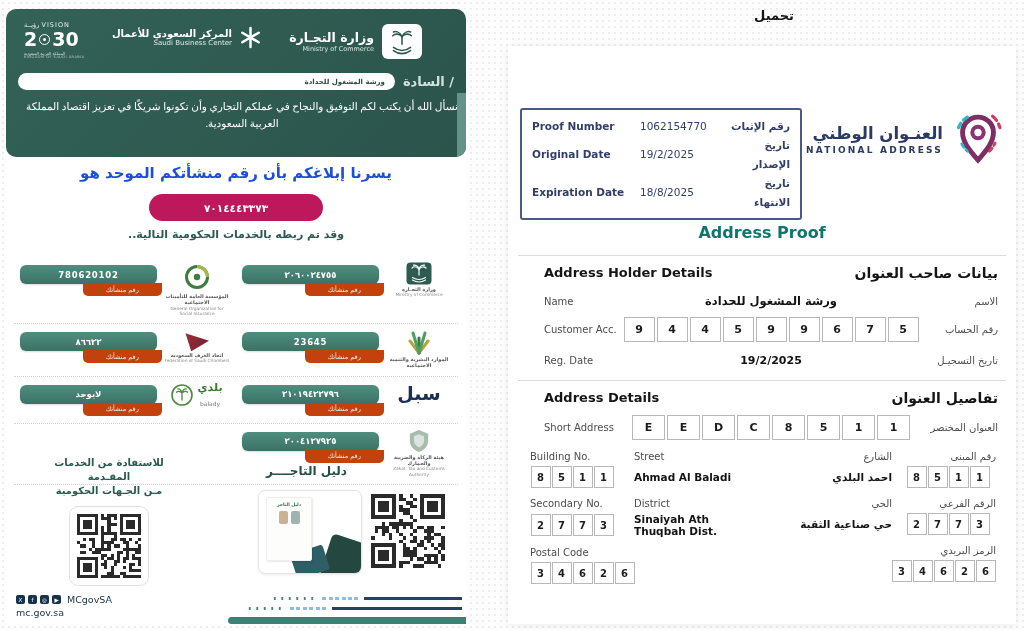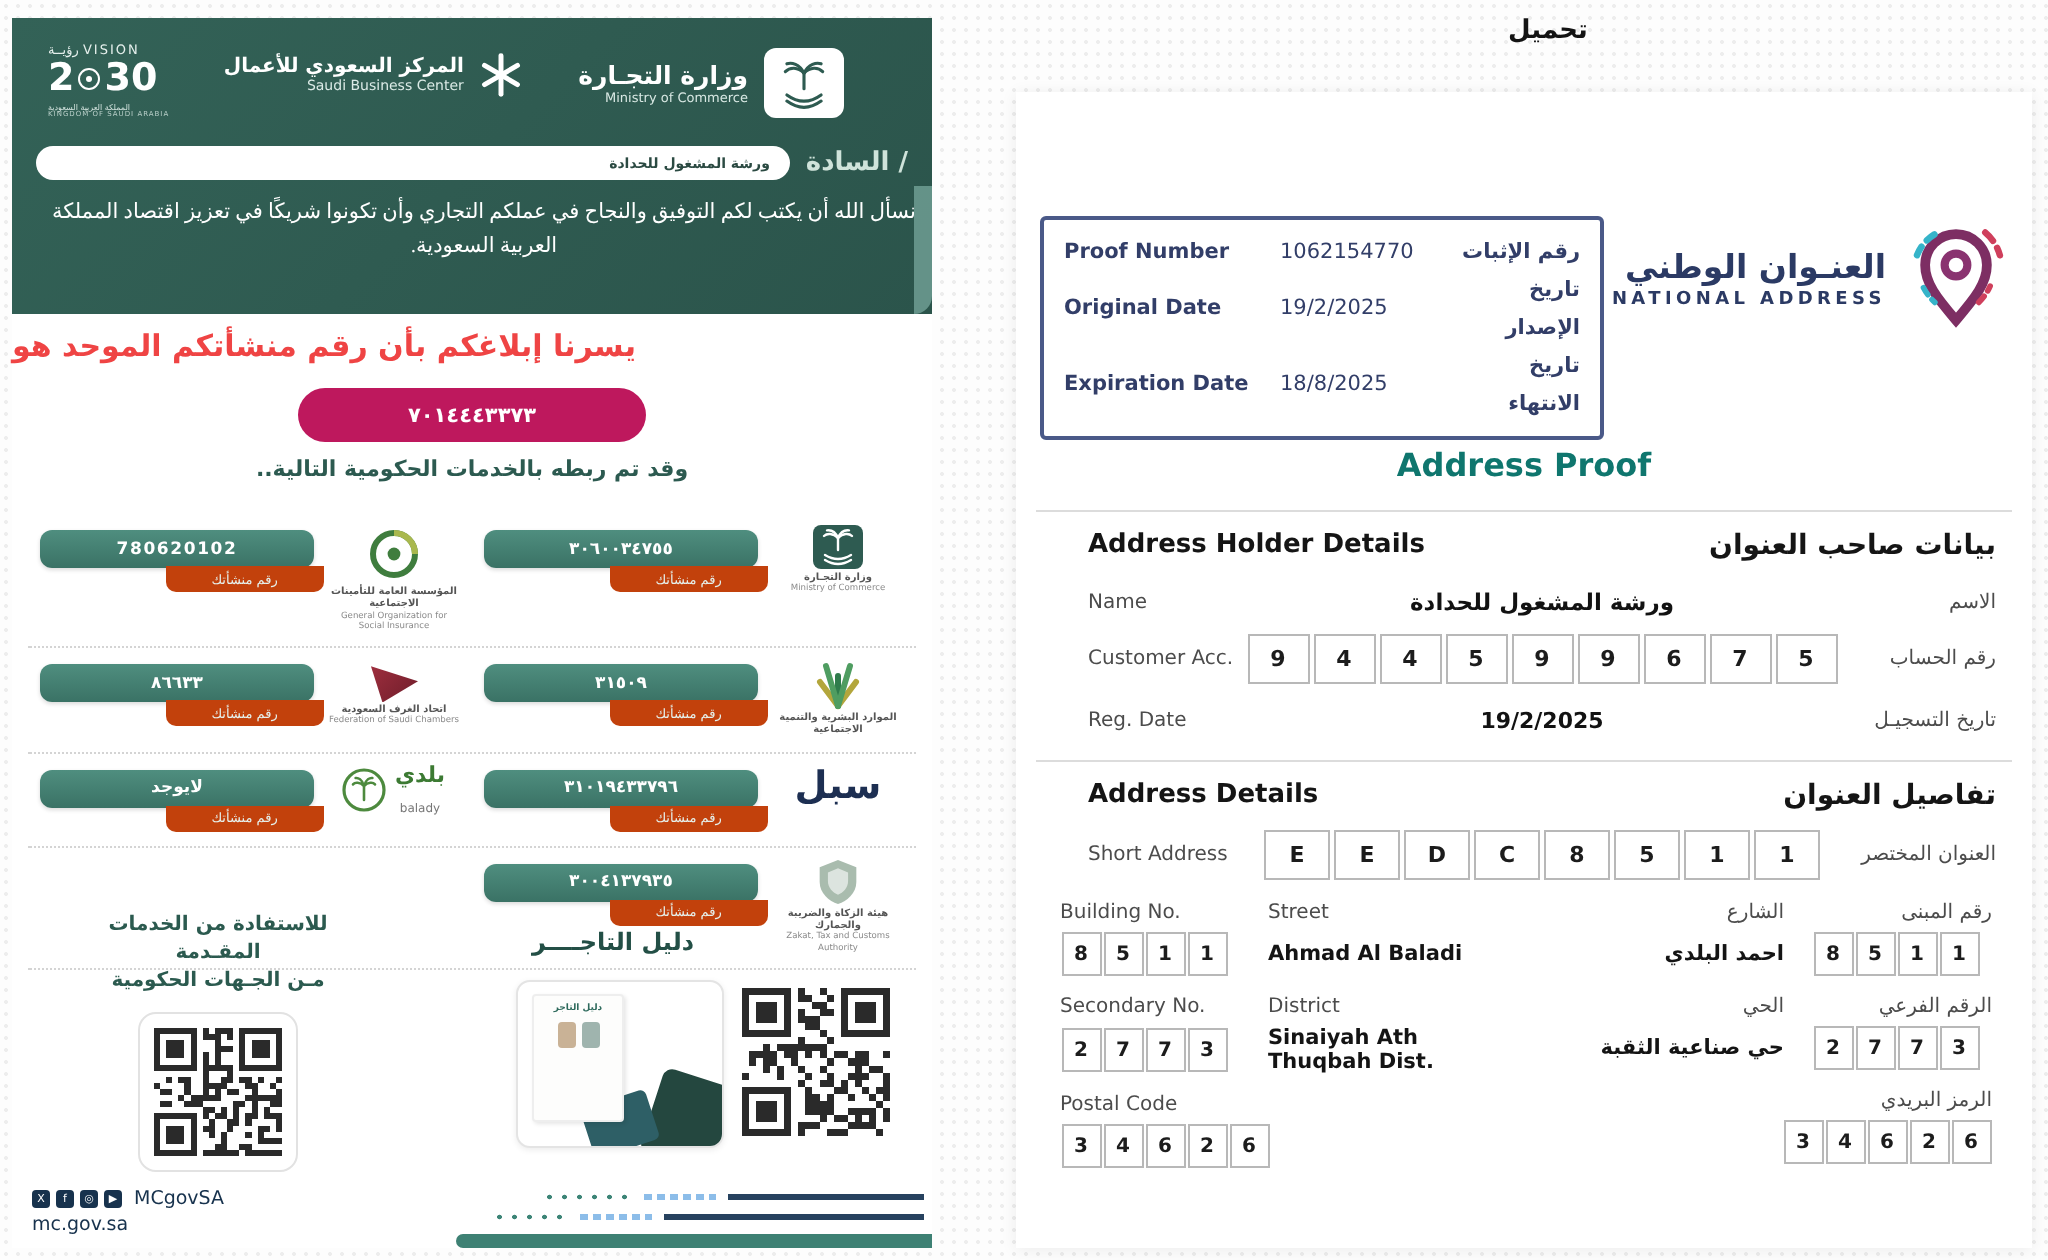--- a/index.html
+++ b/index.html
@@ -5,21 +5,21 @@
   * { margin:0; padding:0; box-sizing:border-box; }
   body { font-family:"DejaVu Sans","Liberation Sans",sans-serif; background:#fff; }
   .canvas { position:relative; width:1024px; height:630px; overflow:hidden;
     background-color:#fdfdfd;
     background-image:radial-gradient(circle,#ededed 0.9px,transparent 1.1px);
     background-size:6px 6px; }
 
   
   .moc-doc { position:absolute; left:6px; top:9px; width:460px; height:615px; background:#fff; }
   .moc-header { position:absolute; left:0; top:0; width:100%; height:148px;
-    background:linear-gradient(135deg,#336257,#2b544b); border-radius:0; overflow:hidden; }
+    background:linear-gradient(135deg,#336257,#2b544b); border-radius:10px; overflow:hidden; }
   .moc-header::after { content:''; position:absolute; right:0; bottom:0; width:9px; height:64px;
     background:#6f9e93; border-radius:0 0 10px 0; opacity:.85; }
   .logo-row { display:flex; align-items:flex-start; justify-content:space-between; padding:13px 44px 0 18px; }
   .vision-logo { color:#fff; line-height:1.1; }
   .v-top { font-size:6.5px; letter-spacing:1px; color:#e6f0ed; }
   .v-year { font-size:19px; font-weight:bold; display:flex; align-items:center; gap:1px; }
   .v-ring { display:inline-block; width:11px; height:11px; border:1.6px solid #fff; border-radius:50%;
     position:relative; margin:0 1px; }
   .v-ring::after { content:''; position:absolute; left:3px; top:3px; width:3px; height:3px; background:#fff; border-radius:50%; }
   .v-sub { font-size:4px; color:#cfe0db; margin-top:2px; }
@@ -36,22 +36,22 @@
   .mochdr-emblem { width:40px; height:35px; background:#fff; border-radius:6px;
     display:flex; align-items:center; justify-content:center; }
   .salut-row { display:flex; align-items:center; gap:8px; padding:0 12px 0 12px; margin-top:13px; }
   .recipient-box { flex:1; height:17px; background:#fff; border-radius:9px; display:flex;
     align-items:center; justify-content:flex-end; padding:0 10px; }
   .recipient-box span { font-size:7px; font-weight:bold; color:#2b4a42; direction:rtl; }
   .salut { font-size:13px; font-weight:bold; color:#cfe3da; white-space:nowrap; }
   .greeting { direction:rtl; text-align:center; color:#fff; font-size:10.5px; line-height:1.55;
     padding:9px 6px 0 18px;font-family:Liberation Serif, serif; }
 
-  .unified-head { position:absolute; left:0; top:155px; width:100%; text-align:left;
-    font-size:15px; font-weight:bold; color:#ef4444; direction:rtl; }
+  .unified-head { position:absolute; left:0; top:155px; width:100%; text-align:center;
+    font-size:15px; font-weight:bold; color:#1d4ed8; direction:rtl; }
   .number-pill { position:absolute; left:50%; transform:translateX(-50%); top:185px;
     width:174px; height:27px; background:#be185d; border-radius:14px; color:#fff;
     display:flex; align-items:center; justify-content:center; font-size:10.5px; font-weight:bold;
     letter-spacing:1.5px; }
   .linked-note { position:absolute; left:0; top:219px; width:100%; text-align:center;
     font-size:11px; font-weight:bold; color:#2c5a50; direction:rtl; }
 
   .services-grid { position:absolute; left:8px; right:8px; top:248px; }
   .svc-row { display:flex; border-bottom:1px dotted #d4d4d4; padding:5px 0 7px 0; min-height:47px; }
   .svc-slot { width:50%; display:flex; padding:0 6px; }
@@ -295,21 +295,21 @@
                 <div class="svc-cap">
                   <div class="cap-ar">اتحاد الغرف السعودية</div>
                   <div class="cap-en">Federation of Saudi Chambers</div>
                 </div>
               </div>
             </div>
           </div>
           <div class="svc-slot">
             <div class="svc-card">
               <div class="svc-ribbonwrap">
-                <div class="svc-ribbon">٣١٥٠٩</div>
+                <div class="svc-ribbon">23645</div>
                 <div class="svc-tab">رقم منشأتك</div>
               </div>
               <div class="svc-logo">
                 <svg width="30" height="26" viewBox="0 0 30 26">
                   <g stroke-linecap="round" fill="none">
                     <path d="M15 24 V9" stroke="#2f7c4c" stroke-width="3"></path>
                     <path d="M15 24 L6 12" stroke="#b3a63c" stroke-width="3"></path>
                     <path d="M15 24 L24 12" stroke="#b3a63c" stroke-width="3"></path>
                     <path d="M15 24 L9 4" stroke="#4f9d61" stroke-width="3"></path>
                     <path d="M15 24 L21 4" stroke="#4f9d61" stroke-width="3"></path>

